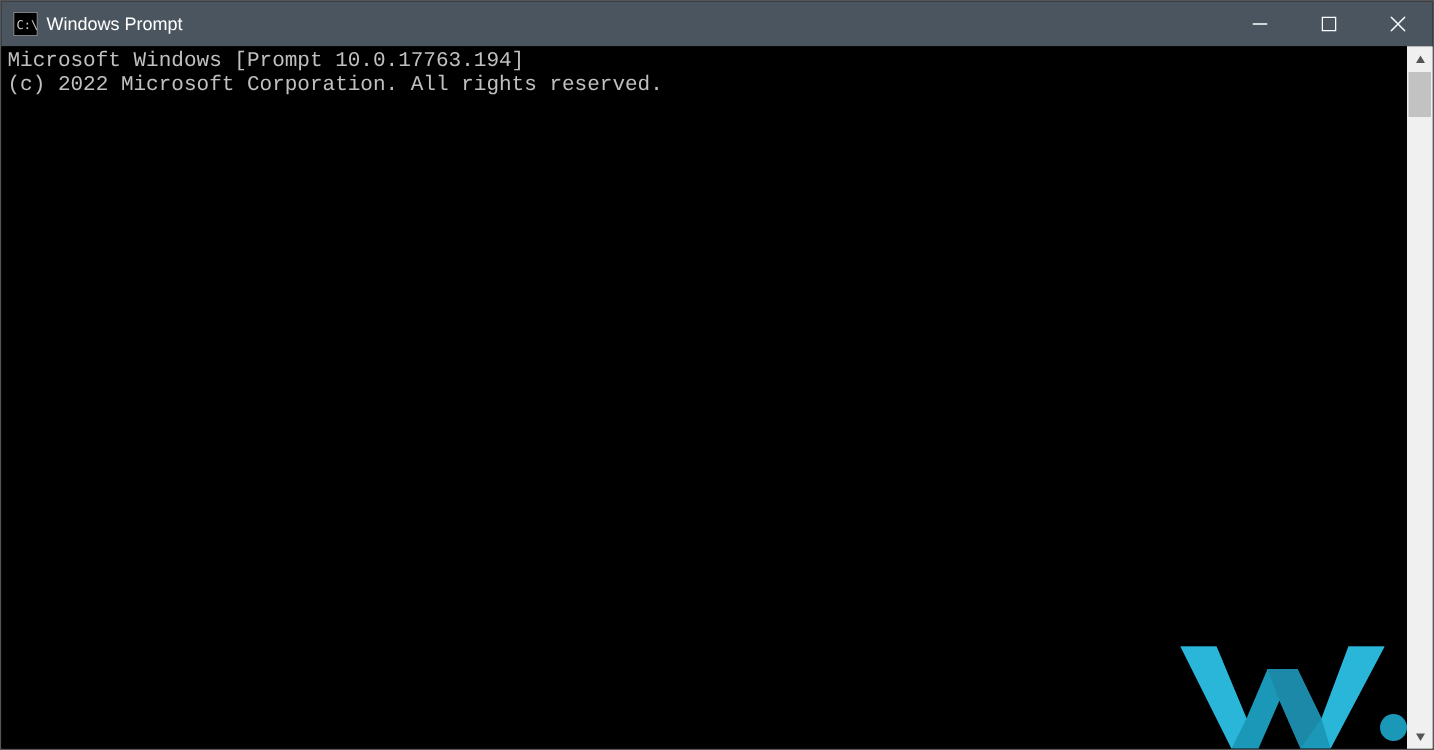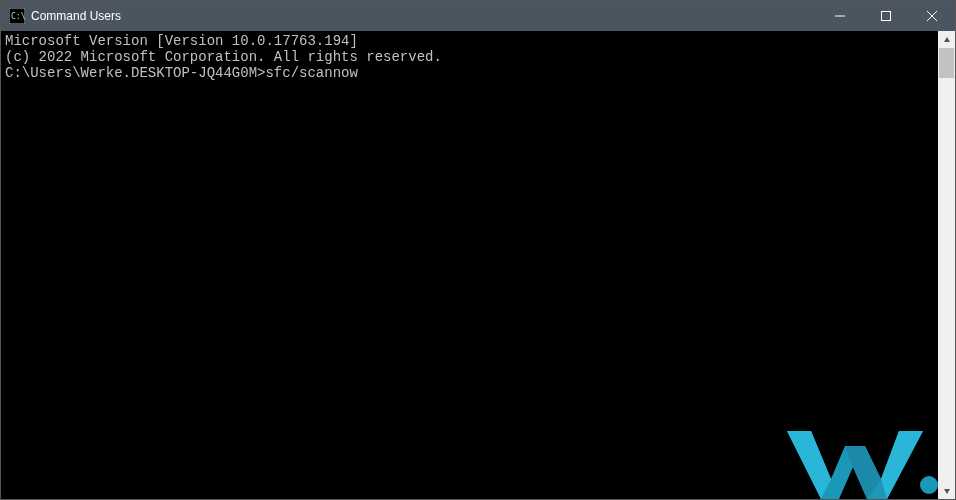--- a/index.html
+++ b/index.html
@@ -134,21 +134,21 @@
 <body>
 
 <div class="window">
   <div class="titlebar">
     <div class="titlebar-icon">
       <svg viewBox="0 0 16 16">
         <rect x="0" y="0" width="16" height="16" fill="#000" stroke="#aaa" stroke-width="1"></rect>
         <text x="2" y="11" font-size="8" fill="#ccc" font-family="monospace">C:\</text>
       </svg>
     </div>
-    <div class="titlebar-title">Command Users</div>
+    <div class="titlebar-title">Windows Prompt</div>
     <div class="titlebar-spacer"></div>
     <div class="titlebar-controls">
       <div class="titlebar-btn">
         <svg viewBox="0 0 10 10">
             <line x1="0" y1="5" x2="10" y2="5" stroke="#fff" stroke-width="1"></line>
           </svg>
       </div>
       <div class="titlebar-btn">
         <svg viewBox="0 0 10 10">
             <rect x="0.5" y="0.5" width="9" height="9" stroke="#fff" stroke-width="1" fill="none"></rect>
@@ -156,21 +156,21 @@
       </div>
       <div class="titlebar-btn close">
         <svg viewBox="0 0 10 10">
             <line x1="0" y1="0" x2="10" y2="10" stroke="#fff" stroke-width="1"></line>
             <line x1="10" y1="0" x2="0" y2="10" stroke="#fff" stroke-width="1"></line>
           </svg>
       </div>
     </div>
   </div>
   <div class="content-wrap">
-    <div class="terminal"><span class="line">Microsoft Version [Version 10.0.17763.194]</span><span class="line">(c) 2022 Microsoft Corporation. All rights reserved.</span><span class="line"></span><span class="line"><span>C:\Users\Werke.DESKTOP-JQ44G0M&gt;</span><span>sfc/scannow</span></span></div>
+    <div class="terminal"><span class="line">Microsoft Windows [Prompt 10.0.17763.194]</span><span class="line">(c) 2022 Microsoft Corporation. All rights reserved.</span><span class="line"></span></div>
     <div class="scrollbar">
       <div class="scroll-btn">
         <svg viewBox="0 0 8 8">
             <polygon points="4,1 7,6 1,6"></polygon>
           </svg>
       </div>
       <div class="scroll-track">
         <div class="scroll-thumb"></div>
       </div>
       <div class="scroll-btn">

